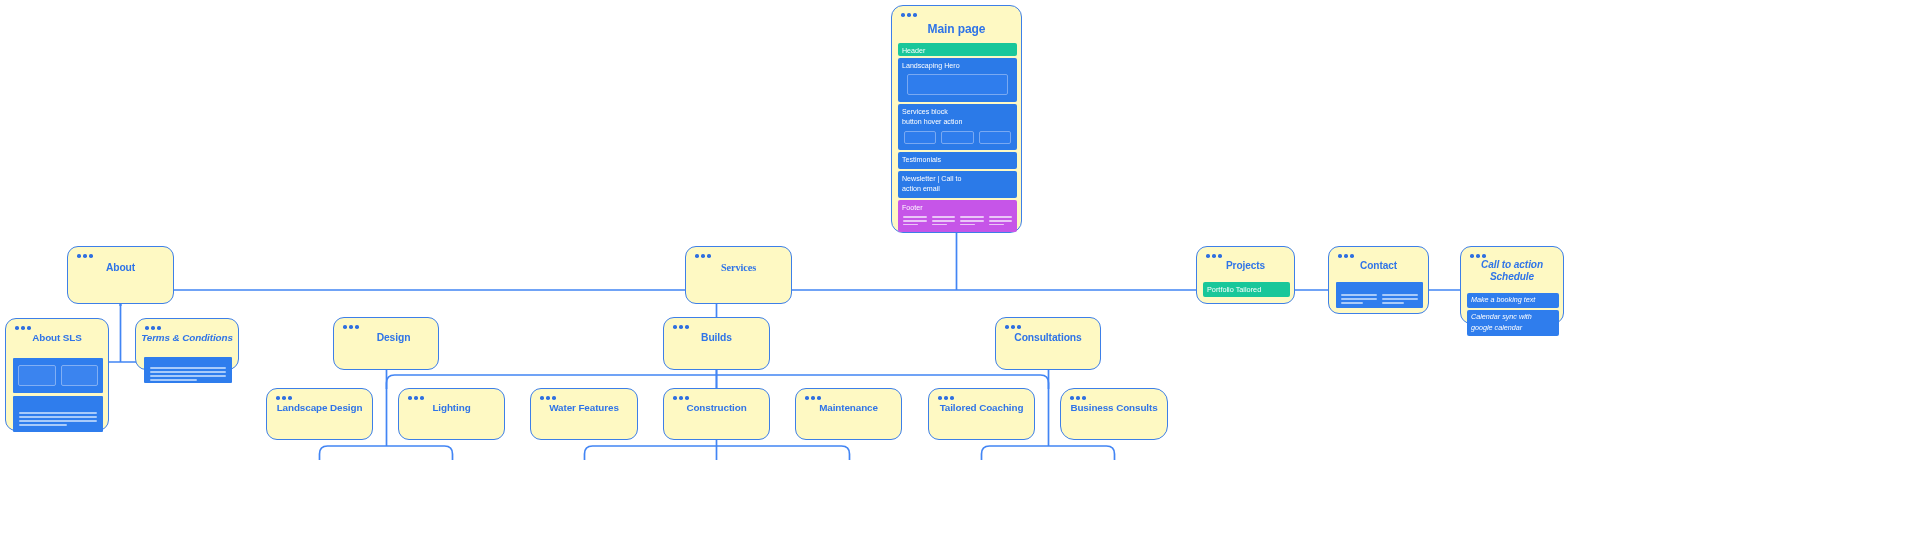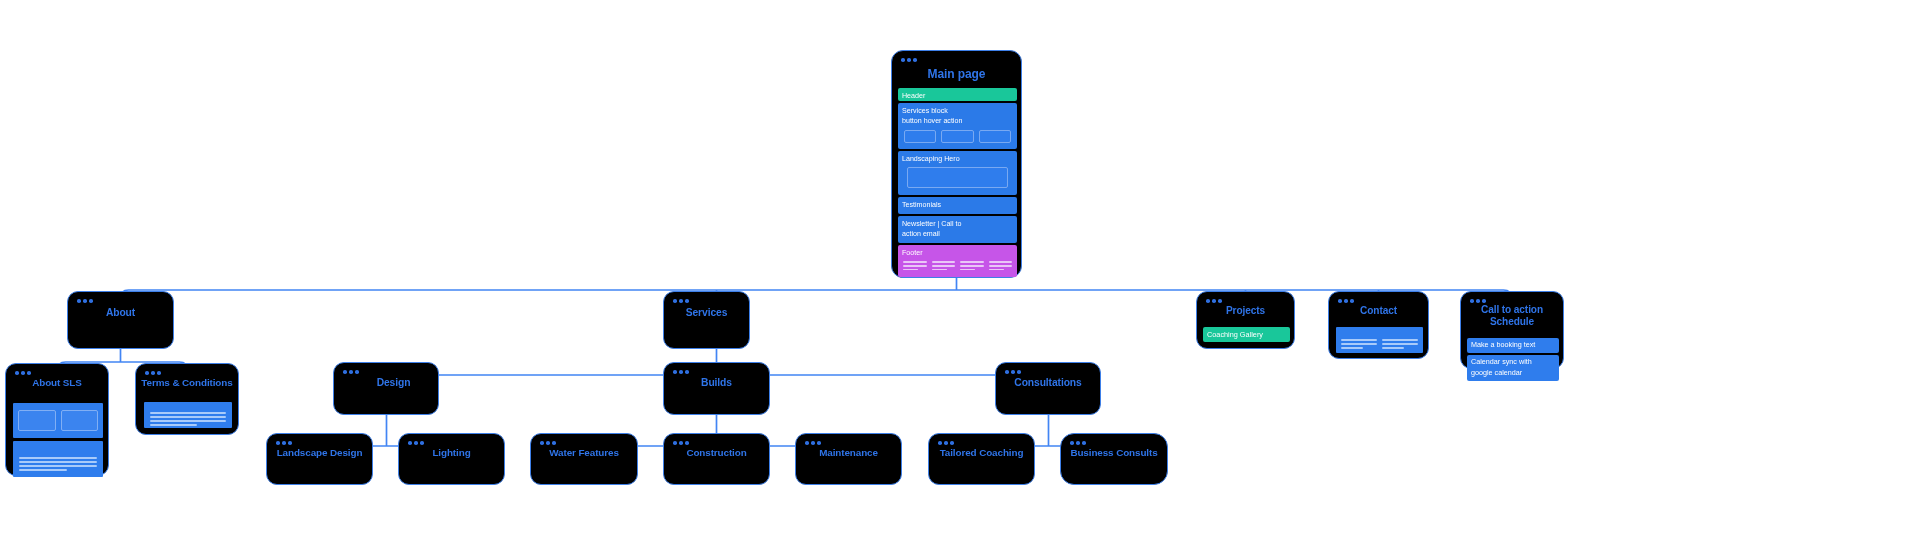--- a/index.html
+++ b/index.html
@@ -12,25 +12,24 @@
   }
   #canvas{position:relative;width:1917px;height:557px;}
 
   
   #wires{position:absolute;left:0;top:0;width:1917px;height:557px;pointer-events:none;}
 
   
   .card{
     position:absolute;
     box-sizing:border-box;
-    background:#000000;
+    background:#fef9c3;
     border:1.6px solid #3d7fe8;
     border-radius:11px;
     z-index:2;
-    margin-top:45px;
   }
   .dots{
     position:absolute;left:9px;top:7px;
     display:flex;gap:2.5px;
   }
   .dots i{display:block;width:3.6px;height:3.6px;border-radius:50%;background:#2f6fe0;}
   .card-title{
     text-align:center;
     color:#2f74e8;
     font-weight:bold;
@@ -62,21 +61,21 @@
   .svc-btns div{
     flex:1;height:11px;border:1px solid #79a9f2;border-radius:2px;background:#2f7ded;
   }
   .footer-cols{display:flex;gap:5px;margin:3px 1px 1px 1px;}
   .footer-cols .fc{flex:1;}
   .footer-cols .fc span{display:block;height:1.6px;background:#eac6f7;margin-bottom:2px;border-radius:1px;}
   .footer-cols .fc span.s{width:65%;}
 
   #n-about{left:67px;top:246px;width:107px;height:58px;}
   #n-about .card-title{font-size:10.3px;margin-top:15px;}
-  #n-services{left:663px;top:246px;width:87px;height:58px;}
+  #n-services{left:685px;top:246px;width:107px;height:58px;font-family:Liberation Serif, serif;}
   #n-services .card-title{font-size:10.3px;margin-top:15px;}
 
   #n-design{left:333px;top:317px;width:106px;height:53px;padding-left:15px;}
   #n-builds{left:663px;top:317px;width:107px;height:53px;}
   #n-consult{left:995px;top:317px;width:106px;height:53px;}
   #n-design .card-title,#n-builds .card-title,#n-consult .card-title{font-size:10.3px;margin-top:14px;}
 
   #n-landscape{left:266px;top:388px;width:107px;height:52px;}
   #n-lighting{left:398px;top:388px;width:107px;height:52px;}
   #n-water{left:530px;top:388px;width:108px;height:52px;}
@@ -90,37 +89,37 @@
   #n-aboutsls{left:5px;top:318px;width:104px;height:113px;}
   #n-aboutsls .card-title{font-size:9.9px;margin-top:13px;}
   .sls-stack{position:absolute;left:7px;top:39px;width:90px;}
   .sls-a{background:#2f7ded;height:35px;border-radius:1px;display:flex;gap:5px;align-items:center;justify-content:center;padding:0 5px;box-sizing:border-box;}
   .sls-a div{flex:1;height:19px;border:1px solid #81aff4;border-radius:2px;background:#3b84ef;}
   .sls-b{background:#2f7ded;height:36px;border-radius:1px;margin-top:3px;padding:16px 6px 0 6px;box-sizing:border-box;}
   .lines span{display:block;height:1.5px;background:#a9cbfa;margin-bottom:2.6px;border-radius:1px;}
   .lines span.s{width:62%;}
 
   
-  #n-terms{left:135px;top:318px;width:104px;height:72px;}
+  #n-terms{left:135px;top:318px;width:104px;height:52px;font-style:italic;}
   #n-terms .card-title{font-size:9.9px;margin-top:13px;}
   .terms-block{position:absolute;left:8px;top:38px;width:88px;height:26px;background:#2f7ded;border-radius:1px;padding:10px 6px 0 6px;box-sizing:border-box;}
 
   
   #n-projects{left:1196px;top:246px;width:99px;height:58px;}
   #n-projects .card-title{font-size:10.1px;margin-top:13px;}
   .proj-block{position:absolute;left:6px;top:35px;width:87px;height:15px;background:#19c79a;border-radius:2px;color:#fff;font-size:7.3px;padding:3px 0 0 4px;box-sizing:border-box;}
 
   
   #n-contact{left:1328px;top:246px;width:101px;height:68px;}
   #n-contact .card-title{font-size:10.1px;margin-top:13px;}
   .contact-block{position:absolute;left:7px;top:35px;width:87px;height:26px;background:#2f7ded;border-radius:1px;display:flex;gap:5px;padding:12px 5px 0 5px;box-sizing:border-box;}
   .contact-block .col{flex:1;}
 
   
-  #n-cta{left:1460px;top:246px;width:104px;height:78px;}
+  #n-cta{left:1460px;top:246px;width:104px;height:78px;font-style:italic;}
   #n-cta .card-title{font-size:10.1px;margin-top:12px;}
   .cta-stack{position:absolute;left:6px;top:46px;width:92px;}
   .cta-stack div{
     background:#2f7ded;color:#ffffff;font-size:7.2px;line-height:1.45;
     border-radius:2px;padding:2px 16px 3px 4px;margin-bottom:2px;box-sizing:border-box;
   }
 </style>
 </head>
 <body>
 
@@ -165,38 +164,38 @@
     <span class="dots">
         <i></i>
         <i></i>
         <i></i>
       </span>
     <div class="card-title">Main page</div>
     <div class="mp-stack">
 
       <div class="mp-block mp-green">
         <span>Header</span>
+      </div>
+
+      <div class="mp-block mp-blue">
+        <span>Landscaping Hero</span>
+        <div class="hero-box"></div>
       </div>
 
       <div class="mp-block mp-blue">
         <span>Services block</span><br>
         <span>button hover action</span>
         <div class="svc-btns">
           <div></div>
           <div></div>
           <div></div>
         </div>
       </div>
 
       <div class="mp-block mp-blue">
-        <span>Landscaping Hero</span>
-        <div class="hero-box"></div>
-      </div>
-
-      <div class="mp-block mp-blue">
         <span>Testimonials</span>
       </div>
 
       <div class="mp-block mp-blue">
         <span>Newsletter | Call to</span><br>
         <span>action email</span>
       </div>
 
       <div class="mp-block mp-purple">
         <span>Footer</span>
@@ -244,21 +243,21 @@
     <div class="card-title">Services</div>
   </div>
 
   <div class="card" id="n-projects">
     <span class="dots">
         <i></i>
         <i></i>
         <i></i>
       </span>
     <div class="card-title">Projects</div>
-    <div class="proj-block">Coaching Gallery</div>
+    <div class="proj-block">Portfolio Tailored</div>
   </div>
 
   <div class="card" id="n-contact">
     <span class="dots">
         <i></i>
         <i></i>
         <i></i>
       </span>
     <div class="card-title">Contact</div>
     <div class="contact-block">

